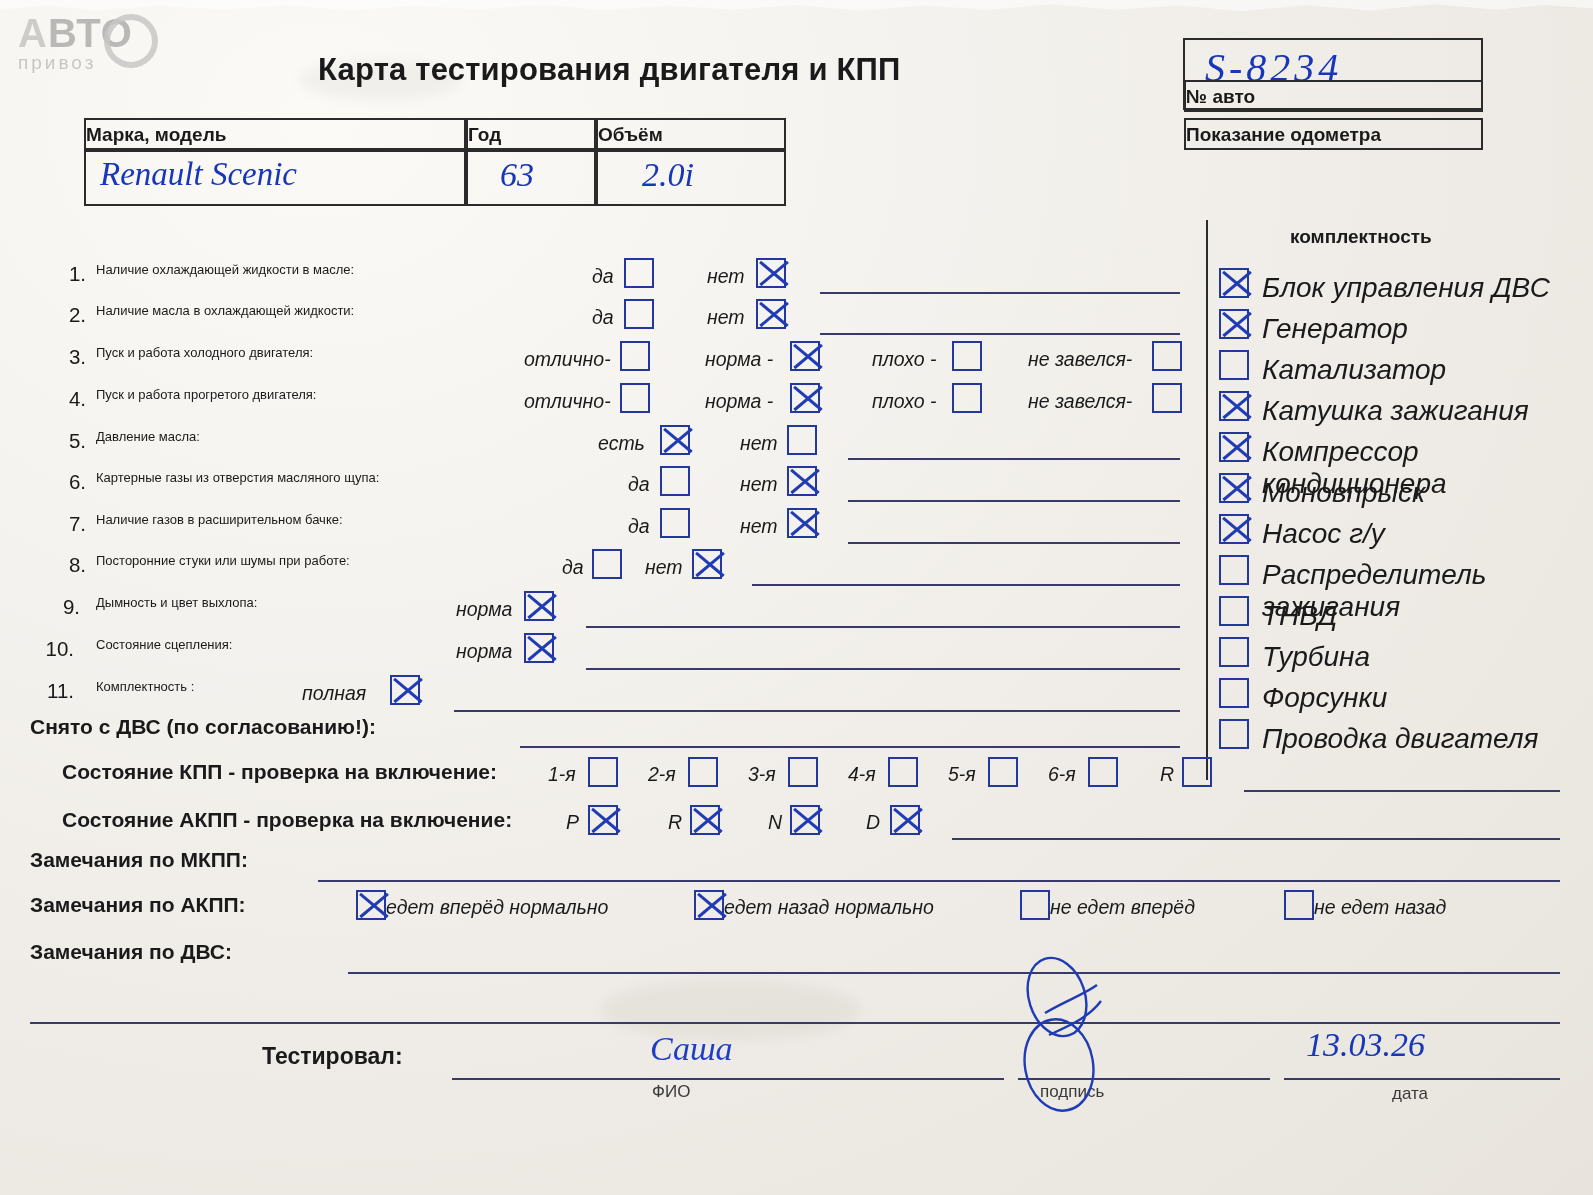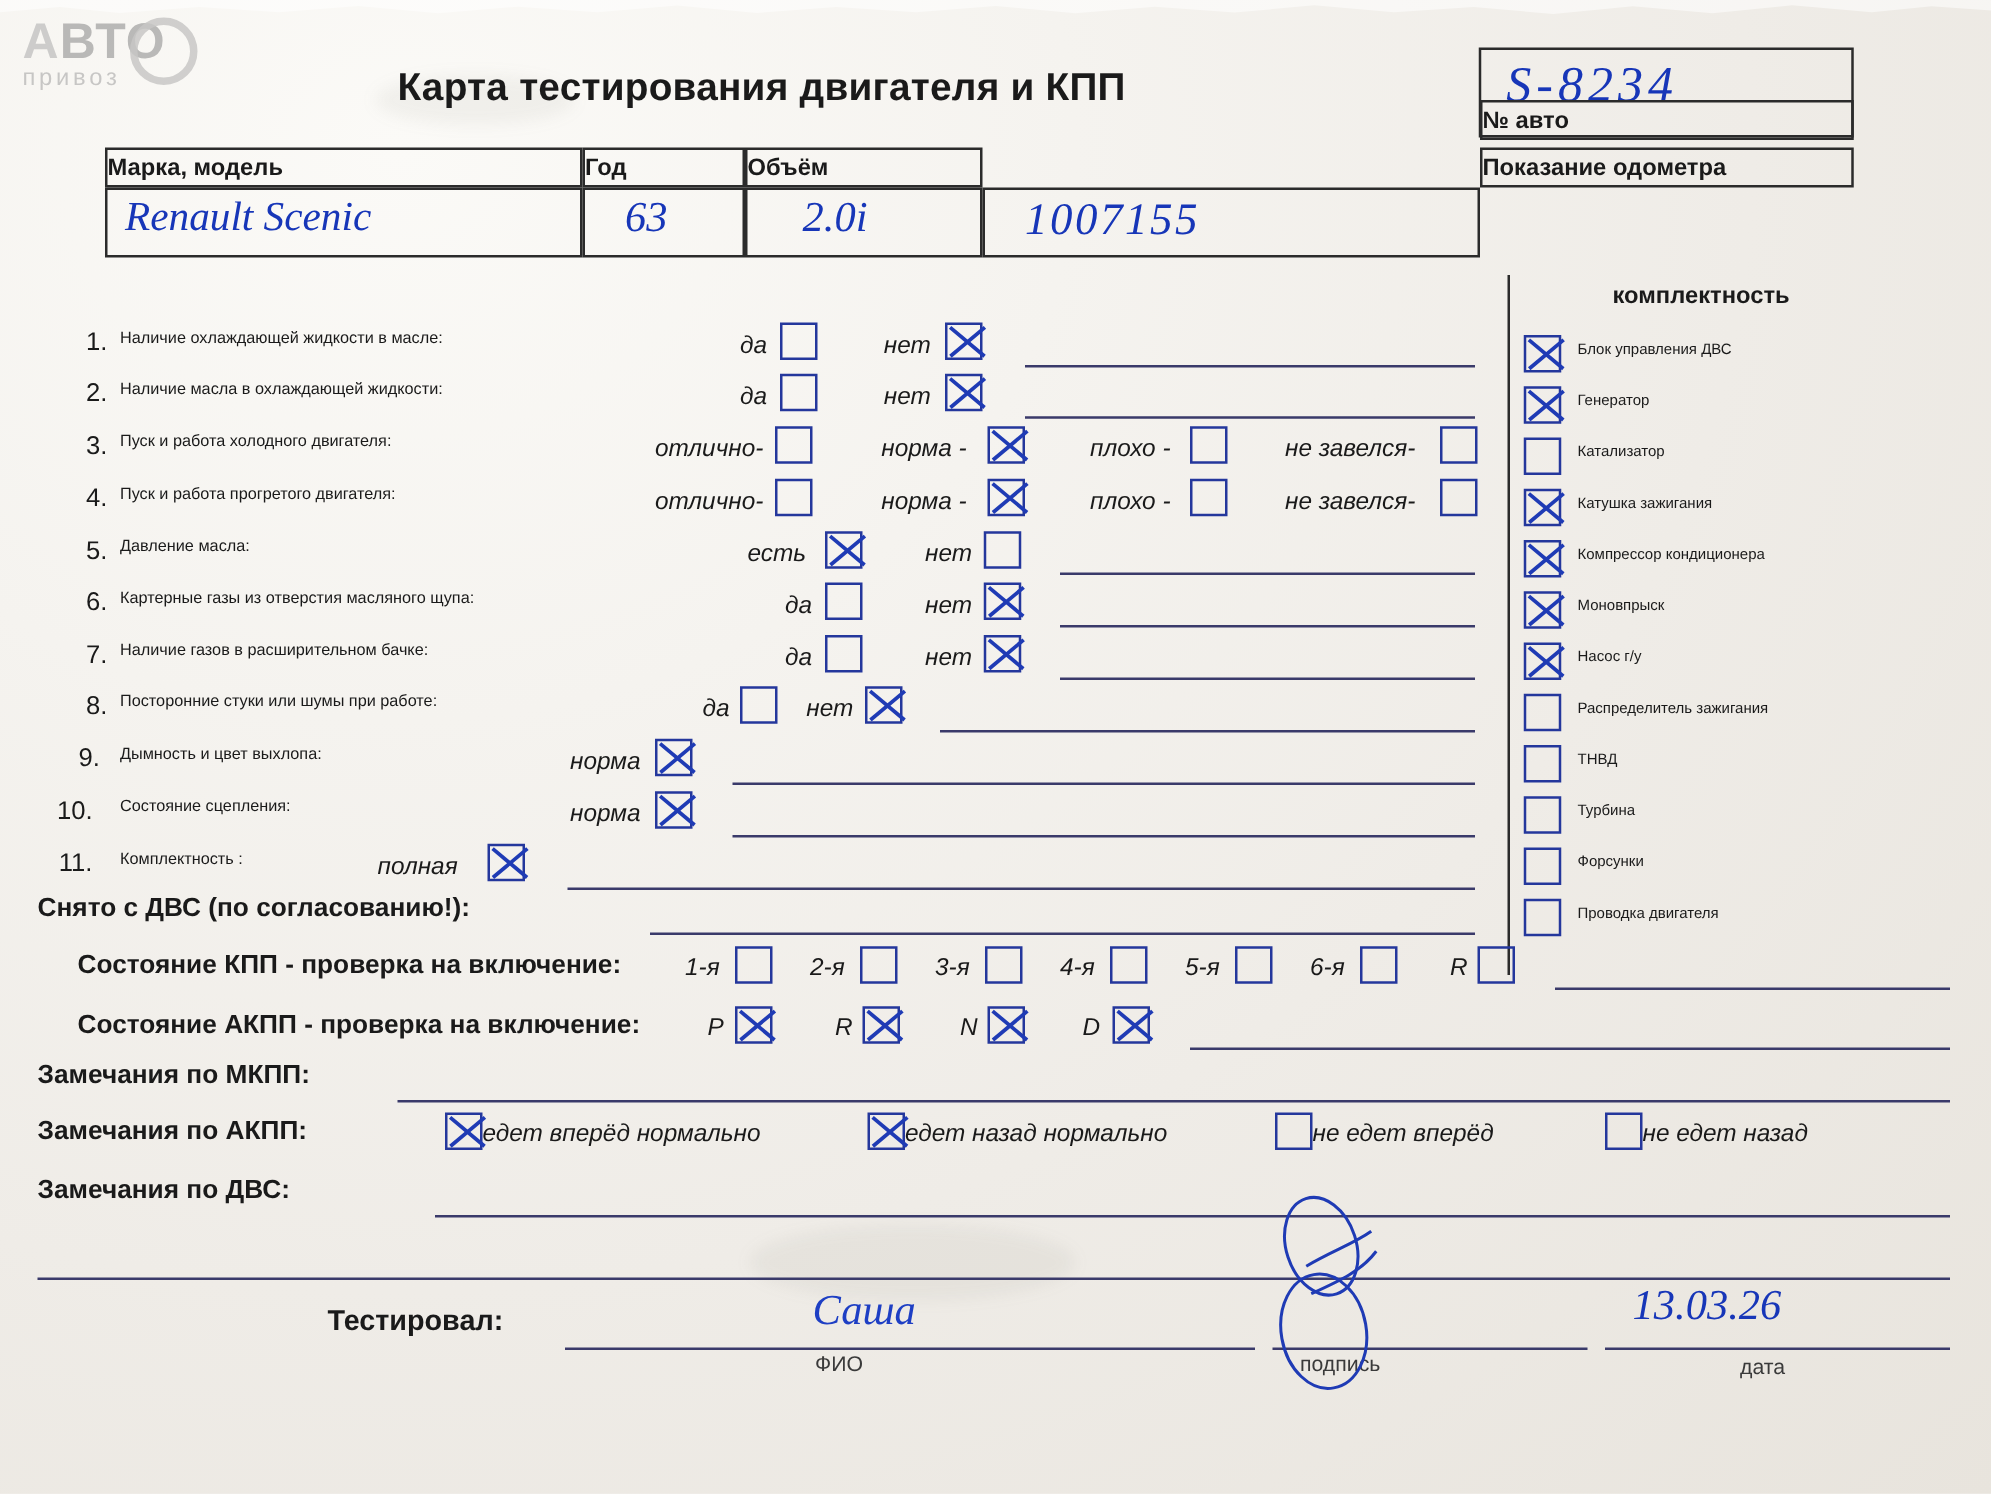--- a/index.html
+++ b/index.html
@@ -61,21 +61,21 @@
   .box.x:before{transform:rotate(40deg);}
   .box.x:after{transform:rotate(-40deg);}
   .uline{position:absolute;height:0;border-bottom:2px solid #3a3a6a;}
 
   
   .compl-title{position:absolute;left:1290px;top:226px;font-size:19px;font-weight:bold;}
   .cbox{position:absolute;width:30px;height:30px;border:2px solid #24379c;box-sizing:border-box;left:1219px;}
   .cbox.x:before,.cbox.x:after{content:"";position:absolute;left:-2px;top:12px;width:36px;height:2.6px;background:#1f3bb5;}
   .cbox.x:before{transform:rotate(40deg);}
   .cbox.x:after{transform:rotate(-40deg);}
-  .clbl{position:absolute;left:1262px;font-size:12px;}
+  .clbl{position:absolute;left:1262px;font-size:28px;font-style:italic;}
 
   .sectlabel{position:absolute;font-weight:bold;font-size:21px;}
   .kppbox{position:absolute;width:30px;height:30px;border:2px solid #24379c;box-sizing:border-box;}
   .vline{position:absolute;width:0;border-left:2px solid #2b2b2b;}
 
   .sig{position:absolute;color:#1e3fc4;}
   .small-cap{position:absolute;font-size:17px;color:#3a3a3a;}
   .datehand{position:absolute;color:#1736b8;font-family:"Liberation Serif", serif;font-style:italic;font-size:34px;}
 
   .scribble{position:absolute;left:1005px;top:955px;width:110px;height:150px;}
@@ -110,23 +110,20 @@
   <div class="cell hdr" style="left:1100px;top:0;width:299px;">Показание одометра</div>
 
   <div class="cell" style="left:0;top:32px;width:382px;height:56px;">
     <span class="val" style="position:absolute;left:14px;top:4px;font-size:33px;">Renault Scenic</span>
   </div>
   <div class="cell" style="left:382px;top:32px;width:130px;height:56px;">
     <span class="val" style="position:absolute;left:32px;top:4px;">63</span>
   </div>
   <div class="cell" style="left:512px;top:32px;width:190px;height:56px;">
     <span class="val" style="position:absolute;left:44px;top:4px;">2.0i</span>
-  </div>
-  <div class="cell" style="left:702px;top:32px;width:398px;height:56px;">
-    <span class="val" style="position:absolute;left:32px;top:2px;font-size:36px;letter-spacing:2px;">1007155</span>
   </div>
 </div>
 
 <div class="num" style="left:52px;top:262px;">1.</div>
 <div class="lbl" style="left:96px;top:262px;">Наличие охлаждающей жидкости в масле:</div>
 <div class="lbl ital" style="left:592px;top:265px;">да</div>
 <div class="box" style="left:624px;top:258px;"></div>
 <div class="lbl ital" style="left:707px;top:265px;">нет</div>
 <div class="box x" style="left:756px;top:258px;"></div>
 <div class="uline" style="left:820px;top:292px;width:360px;"></div>

